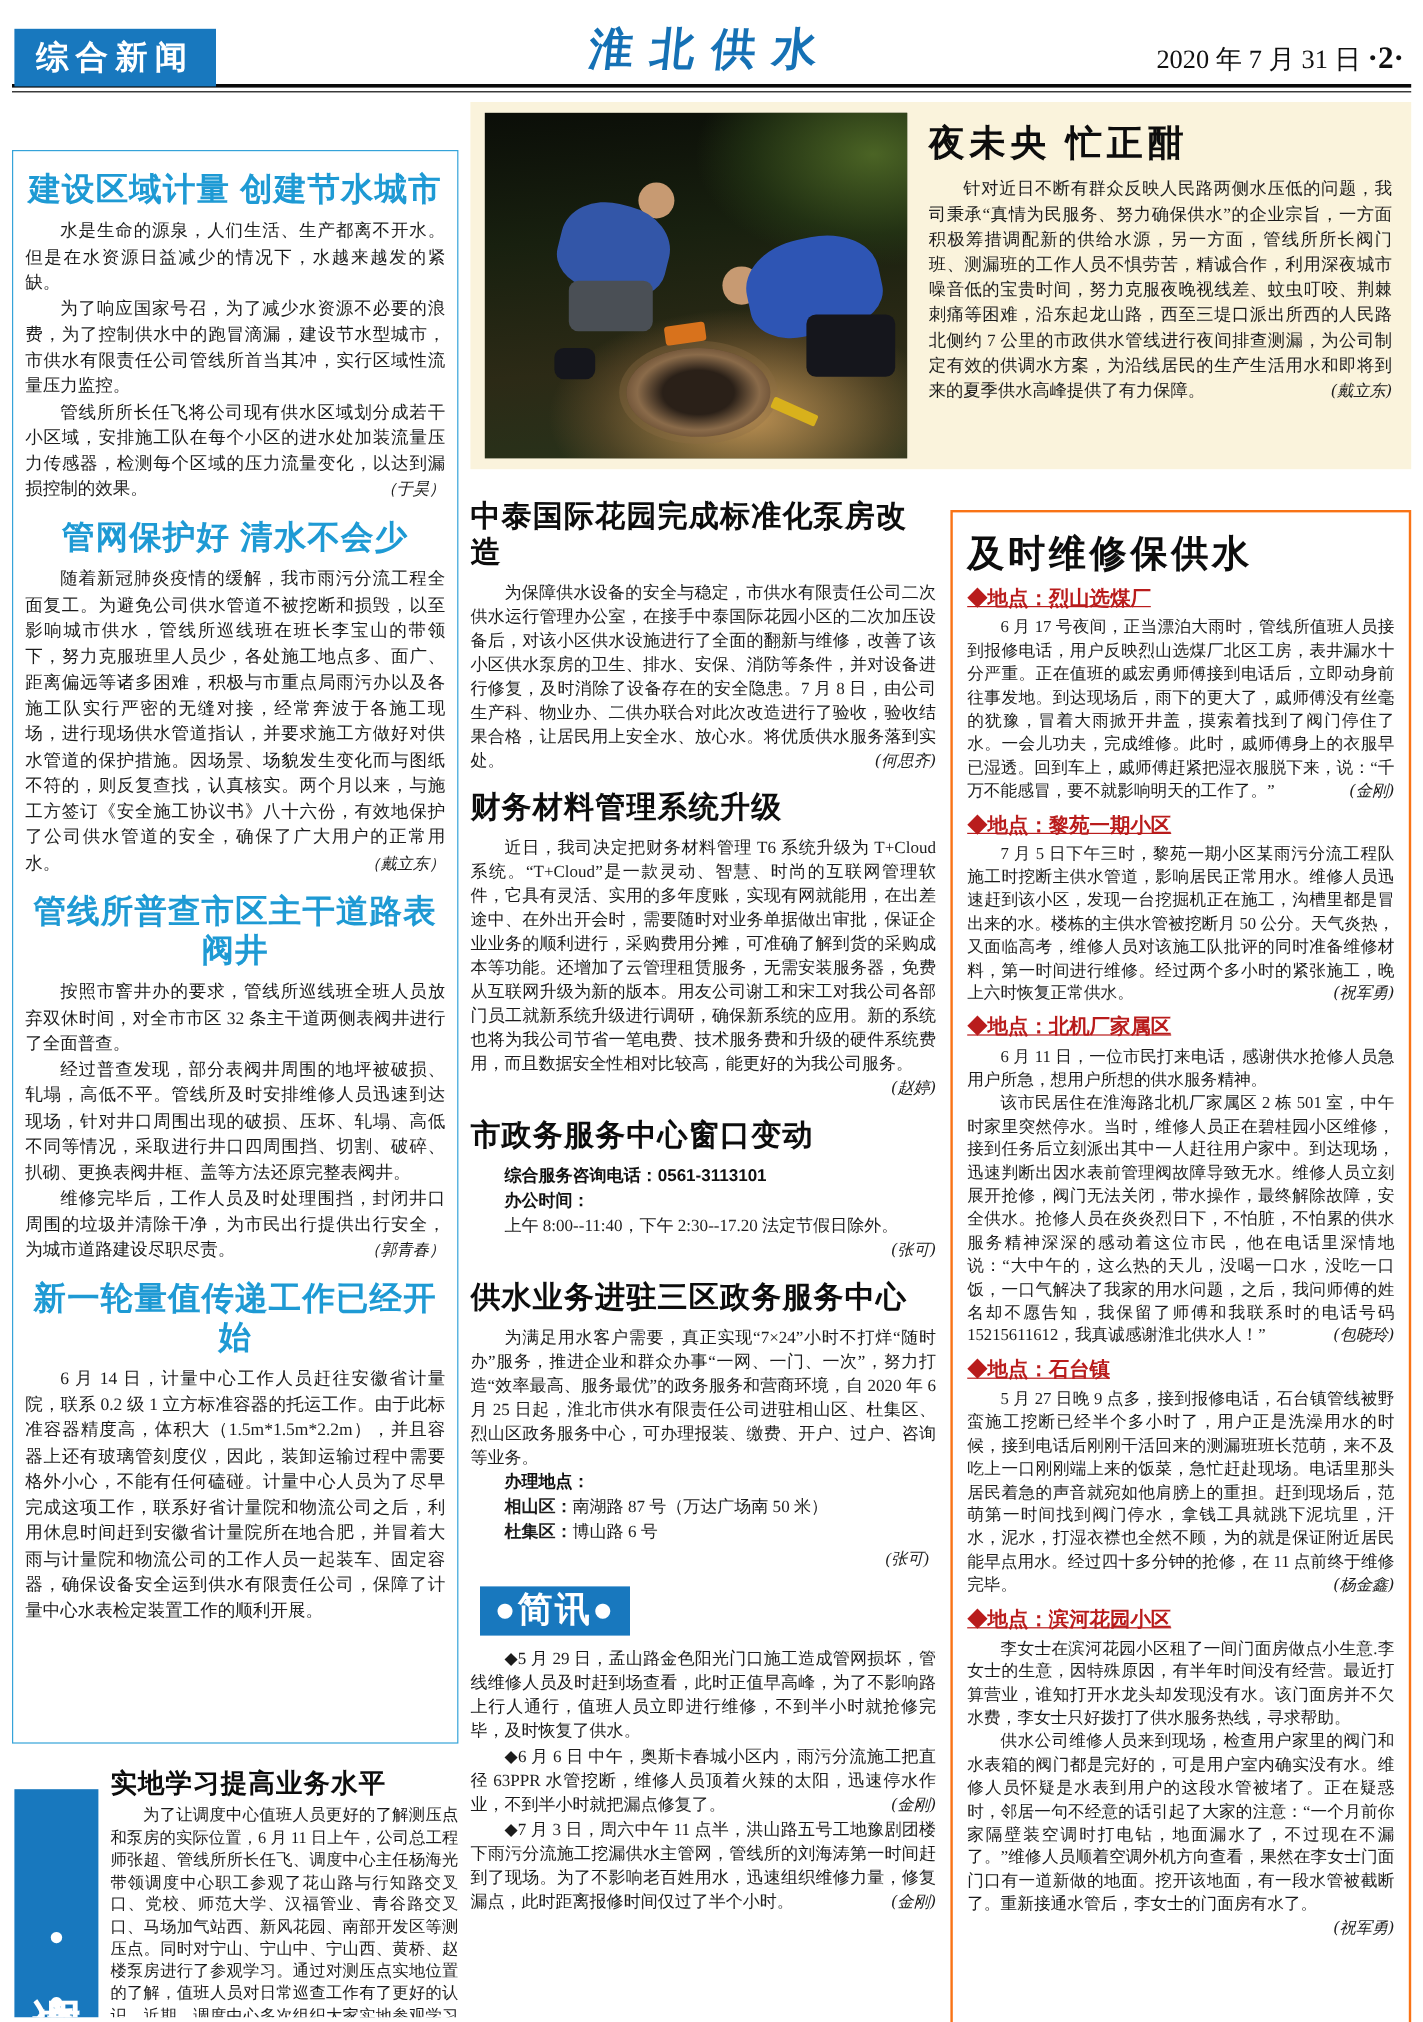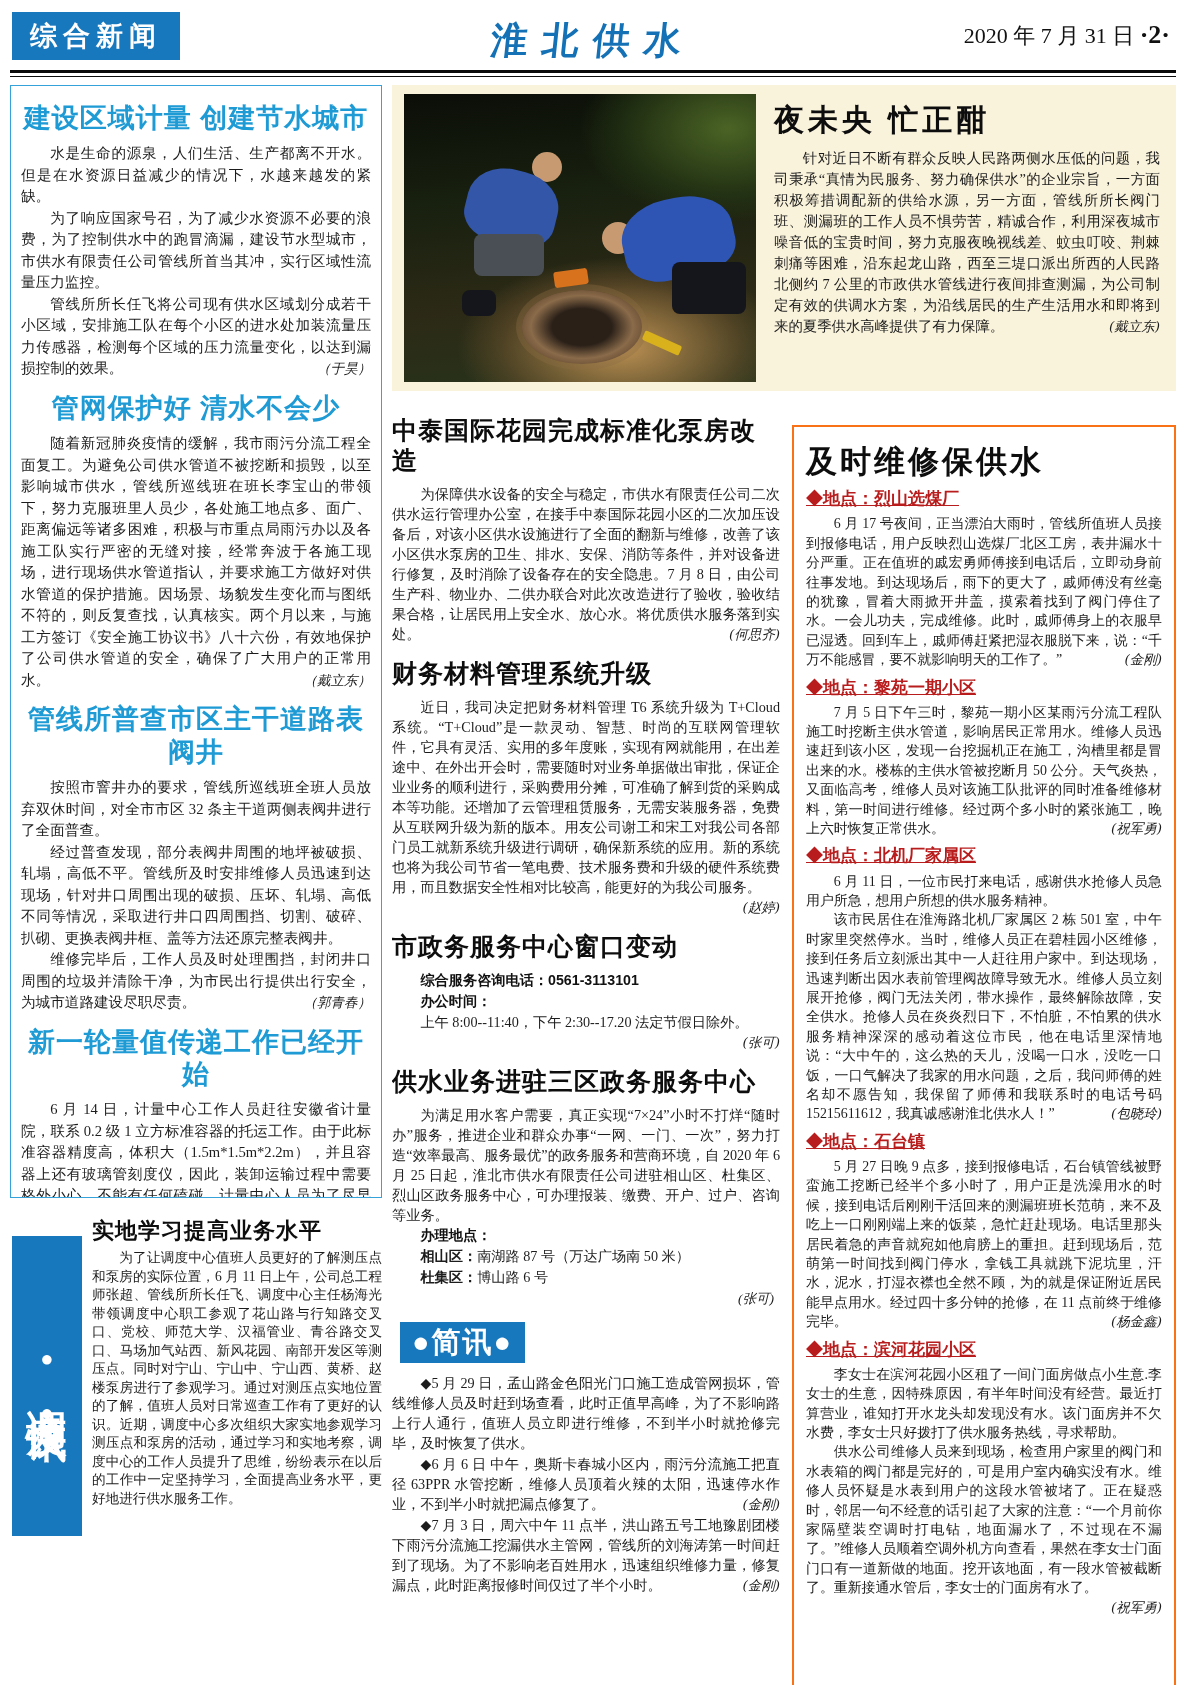--- a/index.html
+++ b/index.html
@@ -1,35 +1,35 @@
 <!DOCTYPE html>
 <html><head>
 <meta charset="utf-8">
 <style>
   html,body{margin:0;padding:0;background:#e8e8e8;}
   .page{width:1186px;height:1685px;box-sizing:border-box;background:#ffffff;
         padding:6px 10px 0;position:relative;overflow:hidden;
         font-family:"Liberation Serif","DejaVu Serif",serif;color:#1c1c1c;}
   
   .hdr{height:58px;position:relative;}
-  .hdr-badge{position:absolute;left:2px;top:6px;background:#1878be;color:#fff;
+  .hdr-badge{position:absolute;left:2px;top:18px;background:#1878be;color:#fff;
         font:bold 27px/1 "Liberation Sans",sans-serif;letter-spacing:6px;
         padding:11px 18px 10px;}
   .hdr-mast{position:absolute;left:0;right:0;top:10px;text-align:center;}
   .hdr-mast span{display:inline-block;color:#1571b5;font-family:"DejaVu Serif",serif;
         font-weight:bold;font-size:37px;letter-spacing:14px;transform:skewX(-6deg);}
-  .hdr-date{position:absolute;right:6px;top:14px;font-size:22px;color:#111;}
+  .hdr-date{position:absolute;right:6px;top:28px;font-size:22px;color:#111;}
   .hdr-date b{font-size:26px;font-family:"Liberation Serif",serif;}
   .rule{border-top:3px solid #0a0a0a;border-bottom:1px solid #0a0a0a;height:3px;
         margin:6px 0 8px;}
   
   .columns{display:flex;gap:10px;height:1596px;}
   .col-left{width:372px;flex:none;display:flex;flex-direction:column;}
-  .left-box{border:1px solid #35a3d9;padding:4px 10px 6px;height:1113px;
-        box-sizing:border-box;overflow:hidden;}
+  .left-box{border:1px solid #35a3d9;padding:4px 10px 6px;height:1328px;
+        box-sizing:border-box;overflow:hidden;margin-top:40px;}
   .right-wrap{flex:1;display:flex;flex-direction:column;min-width:0;}
   .cream{background:#faf3dc;height:306px;box-sizing:border-box;padding:9px 12px;
         display:flex;gap:14px;}
   .lower{display:flex;gap:12px;margin-top:10px;flex:1;min-height:0;}
   .col-mid{width:388px;flex:none;overflow:hidden;}
   .col-right{flex:1;min-width:0;}
   
   .para{margin:0;text-indent:2em;text-align:justify;
         font-size:14.2px;line-height:20px;}
   .left-box .para{font-size:14.6px;line-height:21.5px;}

